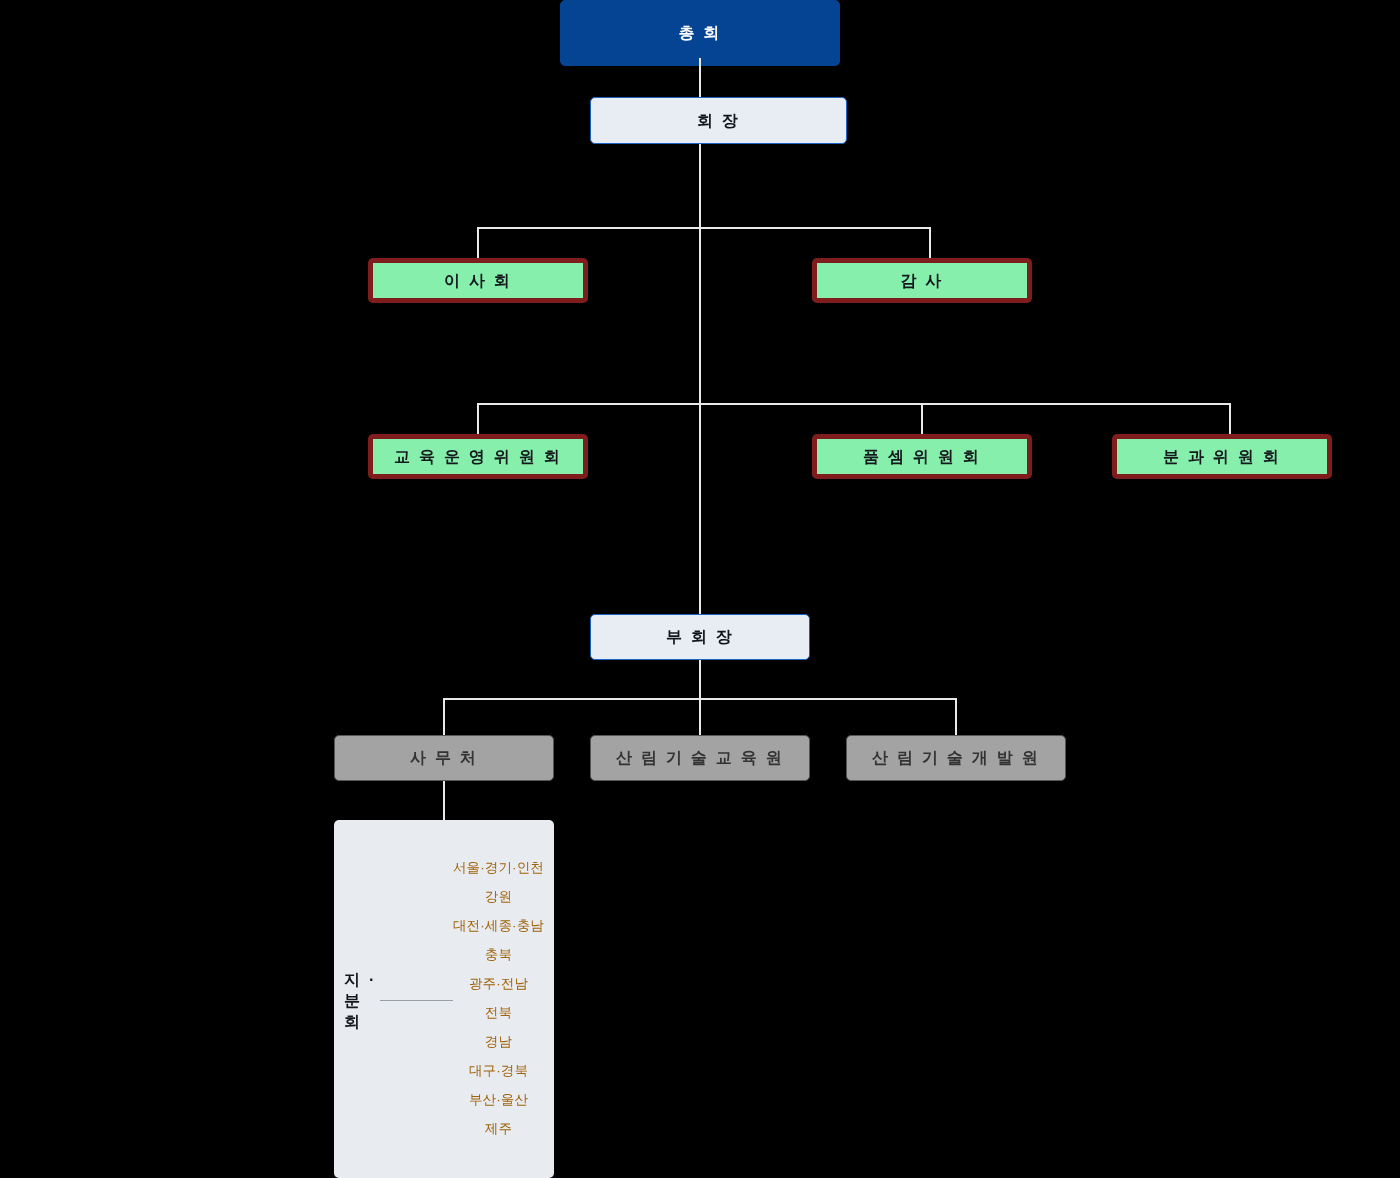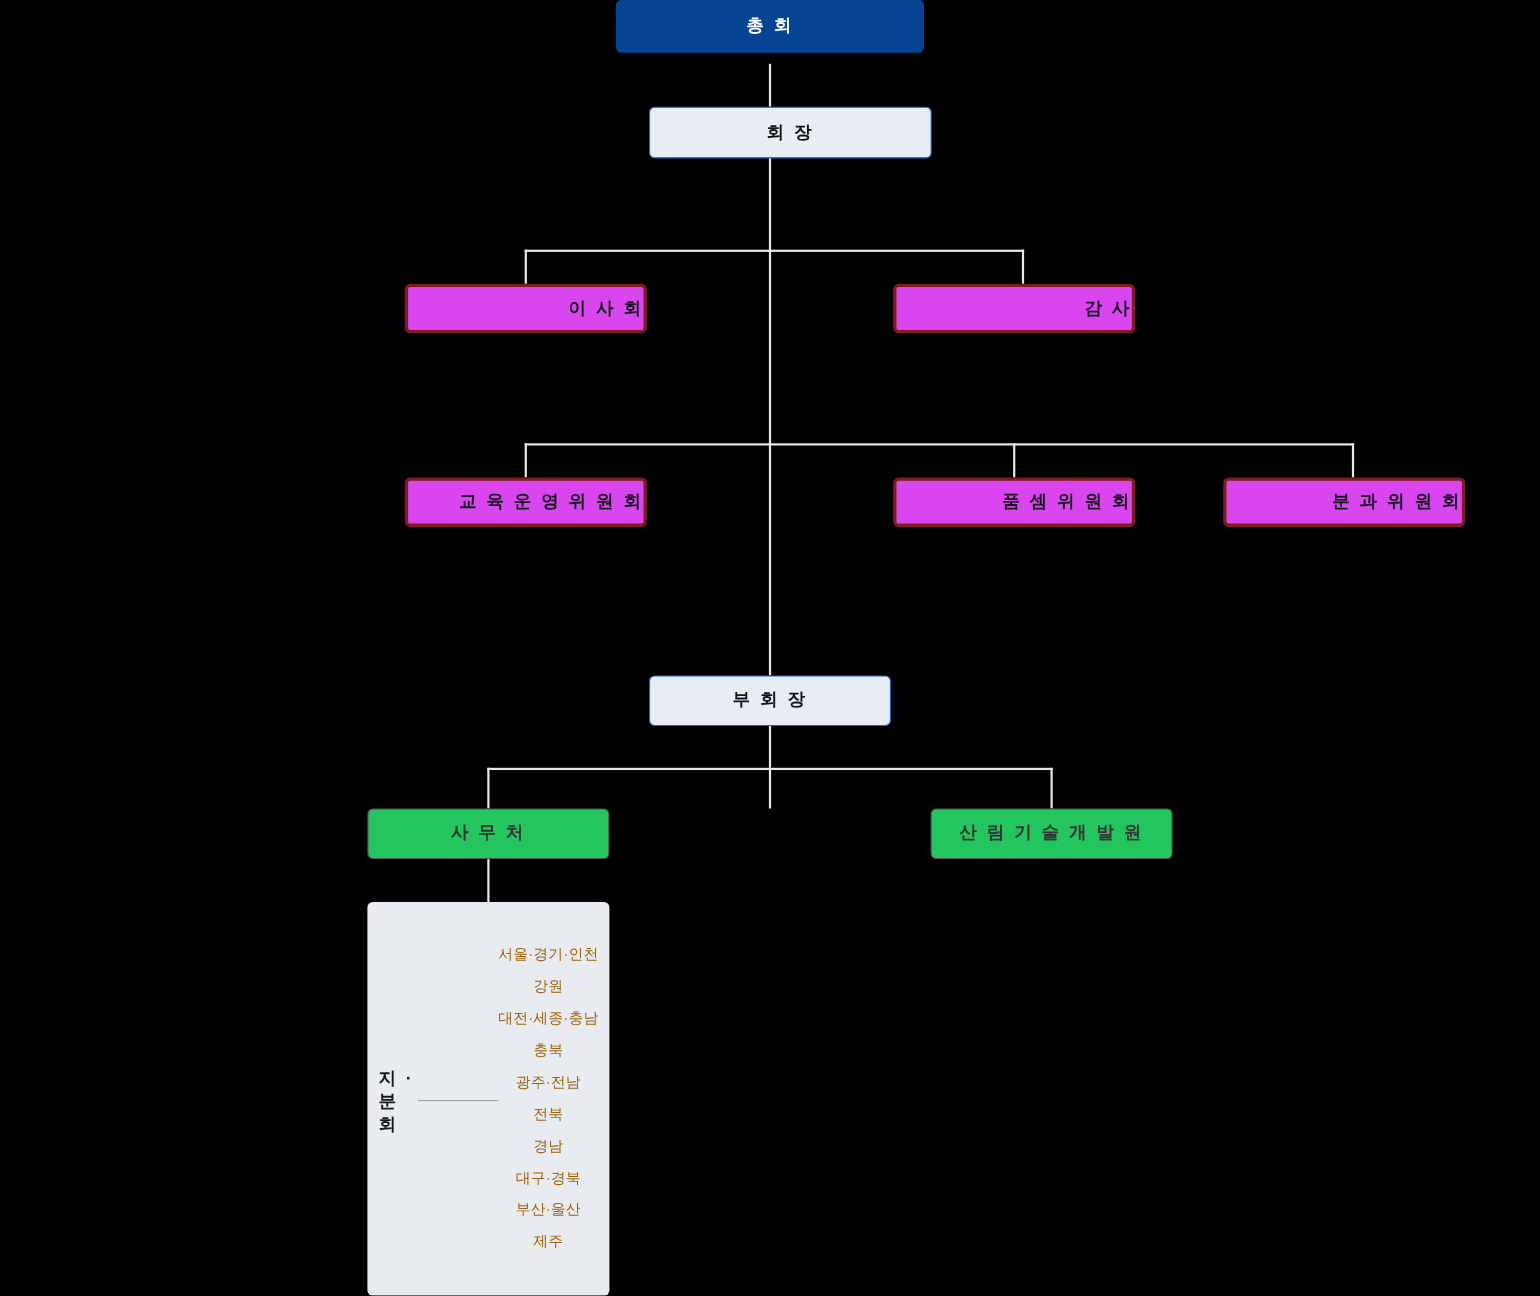--- a/index.html
+++ b/index.html
@@ -53,29 +53,28 @@
 
   
   .node--accent {
     background: #e8ecf3;
     color: #111418;
     border: 1px solid #1b63c4;
   }
 
   
   .node--plain {
-    background: #d946ef;
+    background: #86efac;
     color: #15181c;
-    border: 3px solid #7f1d1d;
-    justify-content: flex-end;
+    border: 5px solid #7f1d1d;
   }
 
   
   .node--muted {
-    background: #22c55e;
+    background: #a3a3a3;
     color: #333333;
     border: 1px solid #555555;
   }
 
   
   .panel {
     position: absolute;
     box-sizing: border-box;
     background: #e8ecf1;
     border-radius: 5px;
@@ -110,21 +109,21 @@
     padding: 5.5px 0;
     letter-spacing: 0.01em;
     white-space: nowrap;
   }
 </style>
 </head>
 <body>
 
 <div id="org-chart">
 
-  <div class="node node--primary" style="left:560px; top:0px; width:280px; height:48px;">
+  <div class="node node--primary" style="left:560px; top:0px; width:280px; height:66px;">
     <span>총 회</span>
   </div>
 
   <div class="line line-v" style="left:699px; top:58px; height:39px;"></div>
 
   <div class="node node--accent" style="left:590px; top:97px; width:257px; height:47px;">
     <span>회 장</span>
   </div>
 
   <div class="line line-v" style="left:699px; top:144px; height:470px;"></div>
@@ -165,20 +164,23 @@
   <div class="line line-v" style="left:699px; top:660px; height:38px;"></div>
   <div class="line line-h" style="left:443px; top:698px; width:514px;"></div>
   <div class="line line-v" style="left:443px; top:698px; height:37px;"></div>
   <div class="line line-v" style="left:699px; top:698px; height:37px;"></div>
   <div class="line line-v" style="left:955px; top:698px; height:37px;"></div>
 
   <div class="node node--muted" style="left:334px; top:735px; width:220px; height:46px;">
     <span>사 무 처</span>
   </div>
 
+  <div class="node node--muted" style="left:590px; top:735px; width:220px; height:46px;">
+    <span>산 림 기 술 교 육 원</span>
+  </div>
 
   <div class="node node--muted" style="left:846px; top:735px; width:220px; height:46px;">
     <span>산 림 기 술 개 발 원</span>
   </div>
 
   <div class="line line-v" style="left:443px; top:781px; height:39px;"></div>
 
   <div class="panel" style="left:334px; top:820px; width:220px; height:358px;">
     <div class="panel-title">지 · 분 회</div>
     <div class="panel-divider"></div>

